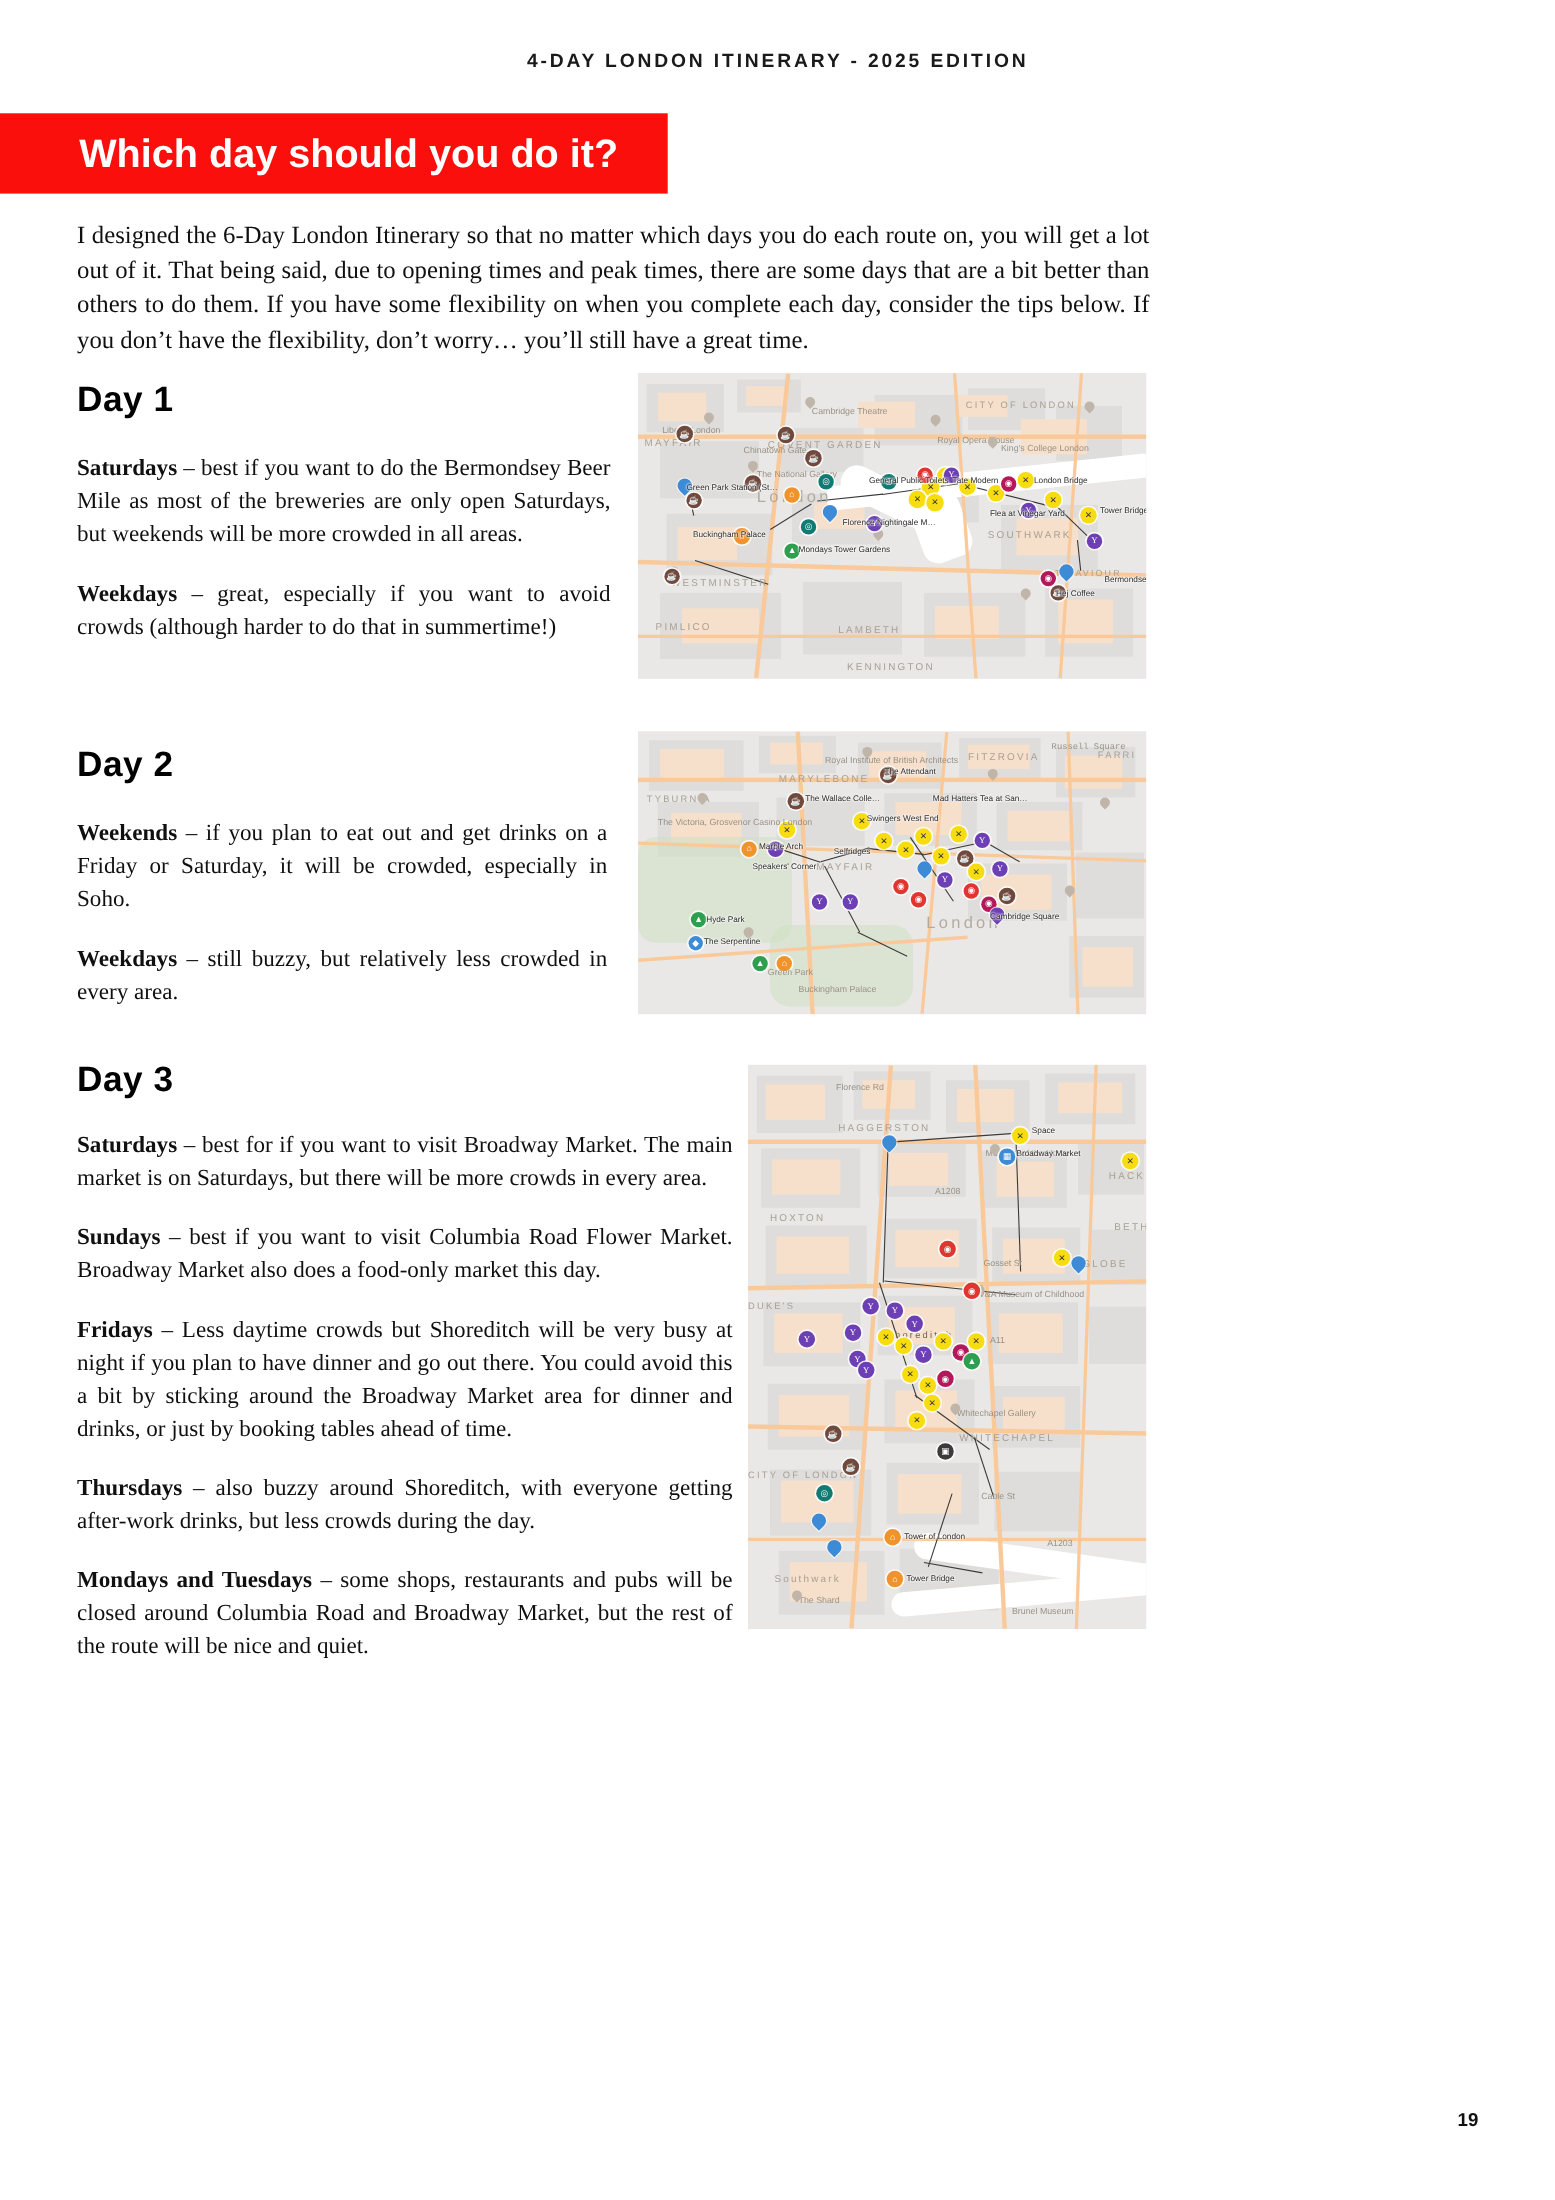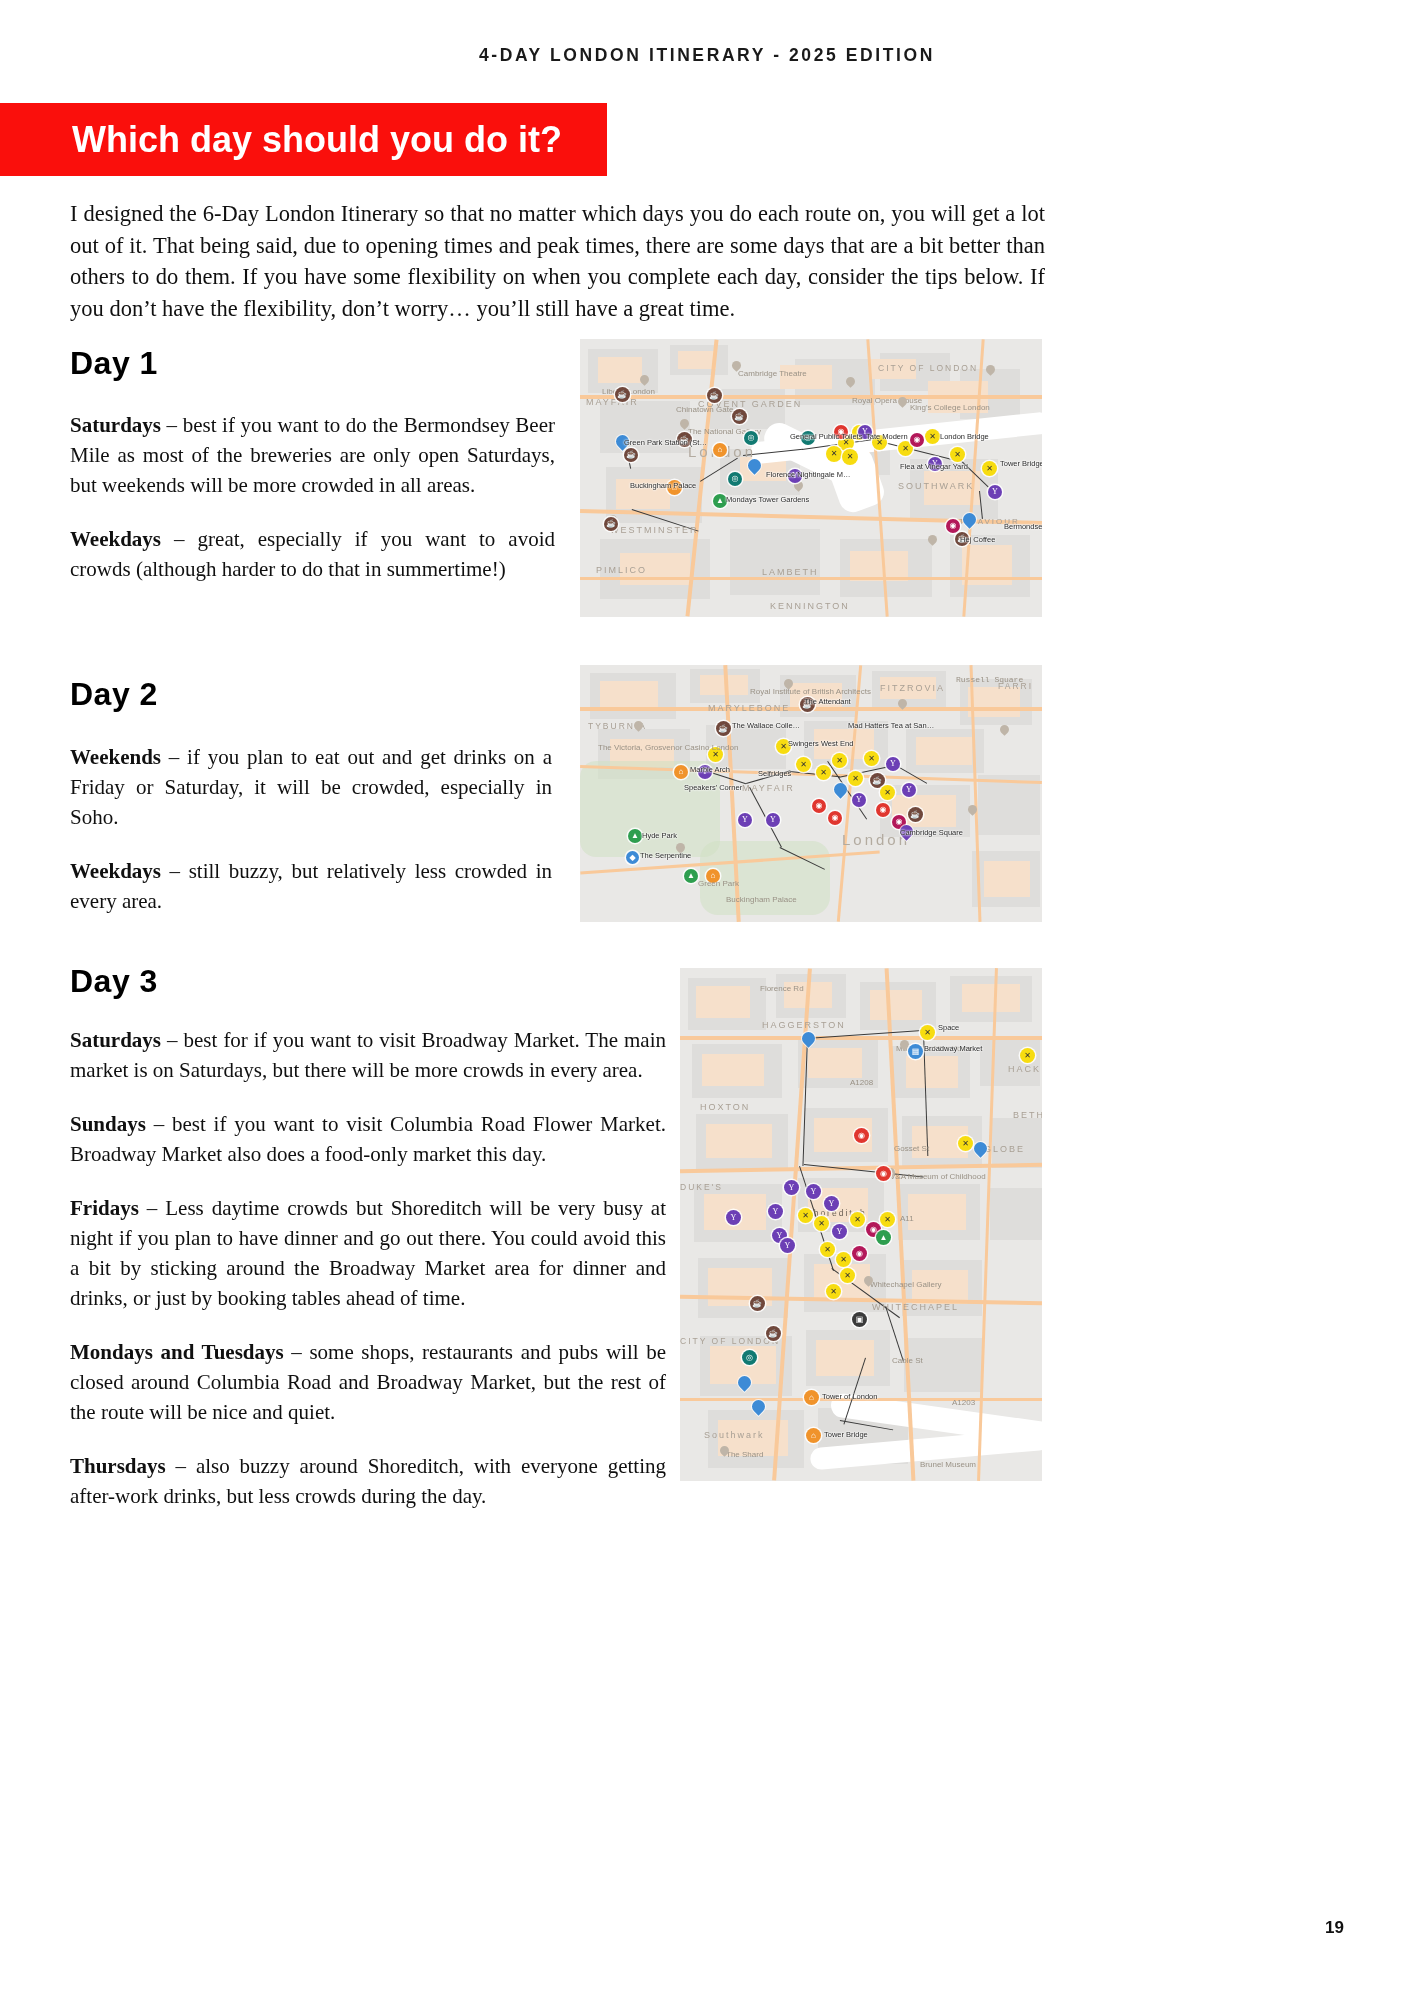--- a/index.html
+++ b/index.html
@@ -210,24 +210,24 @@
   <p>
     <b>Saturdays</b><span> – </span><span>best for if you want to visit Broadway Market. The main market is on Saturdays, but there will be more crowds in every area.</span>
   </p>
   <p>
     <b>Sundays</b><span> – </span><span>best if you want to visit Columbia Road Flower Market. Broadway Market also does a food-only market this day.</span>
   </p>
   <p>
     <b>Fridays</b><span> – </span><span>Less daytime crowds but Shoreditch will be very busy at night if you plan to have dinner and go out there. You could avoid this a bit by sticking around the Broadway Market area for dinner and drinks, or just by booking tables ahead of time.</span>
   </p>
   <p>
+    <b>Thursdays</b><span> – </span><span>also buzzy around Shoreditch, with everyone getting after-work drinks, but less crowds during the day.</span>
+  </p>
+  <p>
     <b>Mondays and Tuesdays</b><span> – </span><span>some shops, restaurants and pubs will be closed around Columbia Road and Broadway Market, but the rest of the route will be nice and quiet.</span>
-  </p>
-  <p>
-    <b>Thursdays</b><span> – </span><span>also buzzy around Shoreditch, with everyone getting after-work drinks, but less crowds during the day.</span>
   </p>
 </div>
 
 <div class="map" id="map-day1">
   <div class="map-base"></div>
 
   <div class="blk" style="left:8px;  top:10px;  width:70px; height:44px;"></div>
   <div class="blk" style="left:90px; top:6px;   width:58px; height:30px;"></div>
   <div class="blk" style="left:20px; top:62px;  width:90px; height:52px;"></div>
   <div class="blk" style="left:130px;top:50px;  width:75px; height:40px;"></div>

